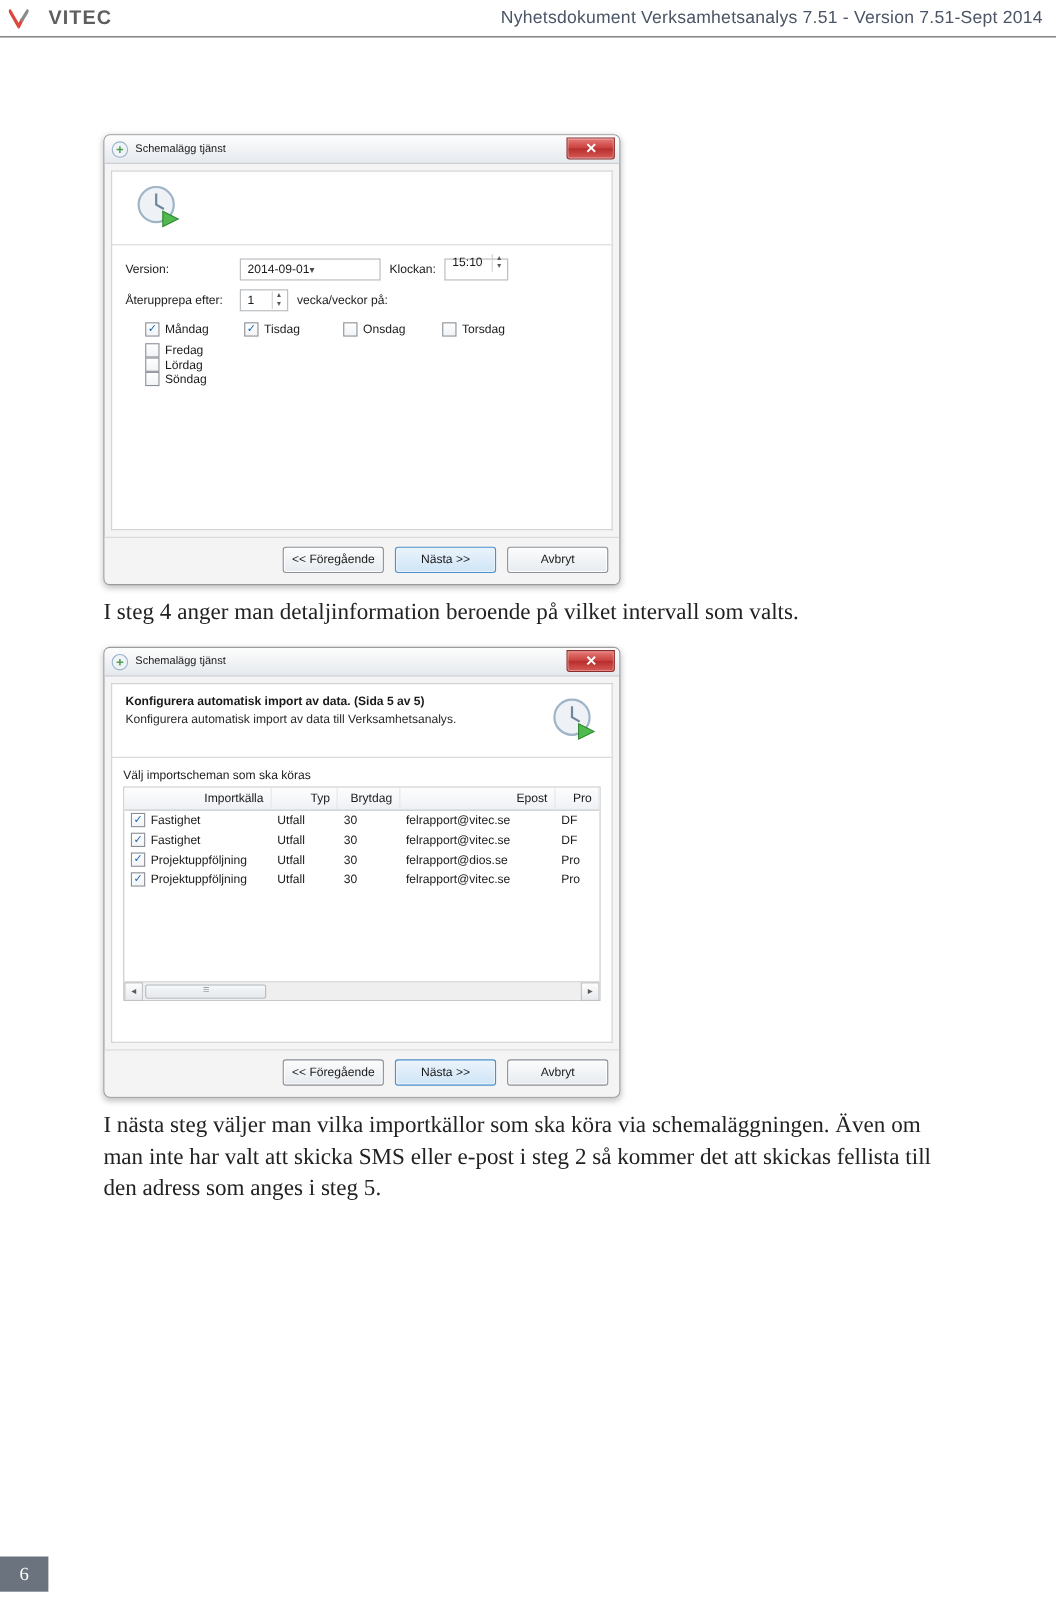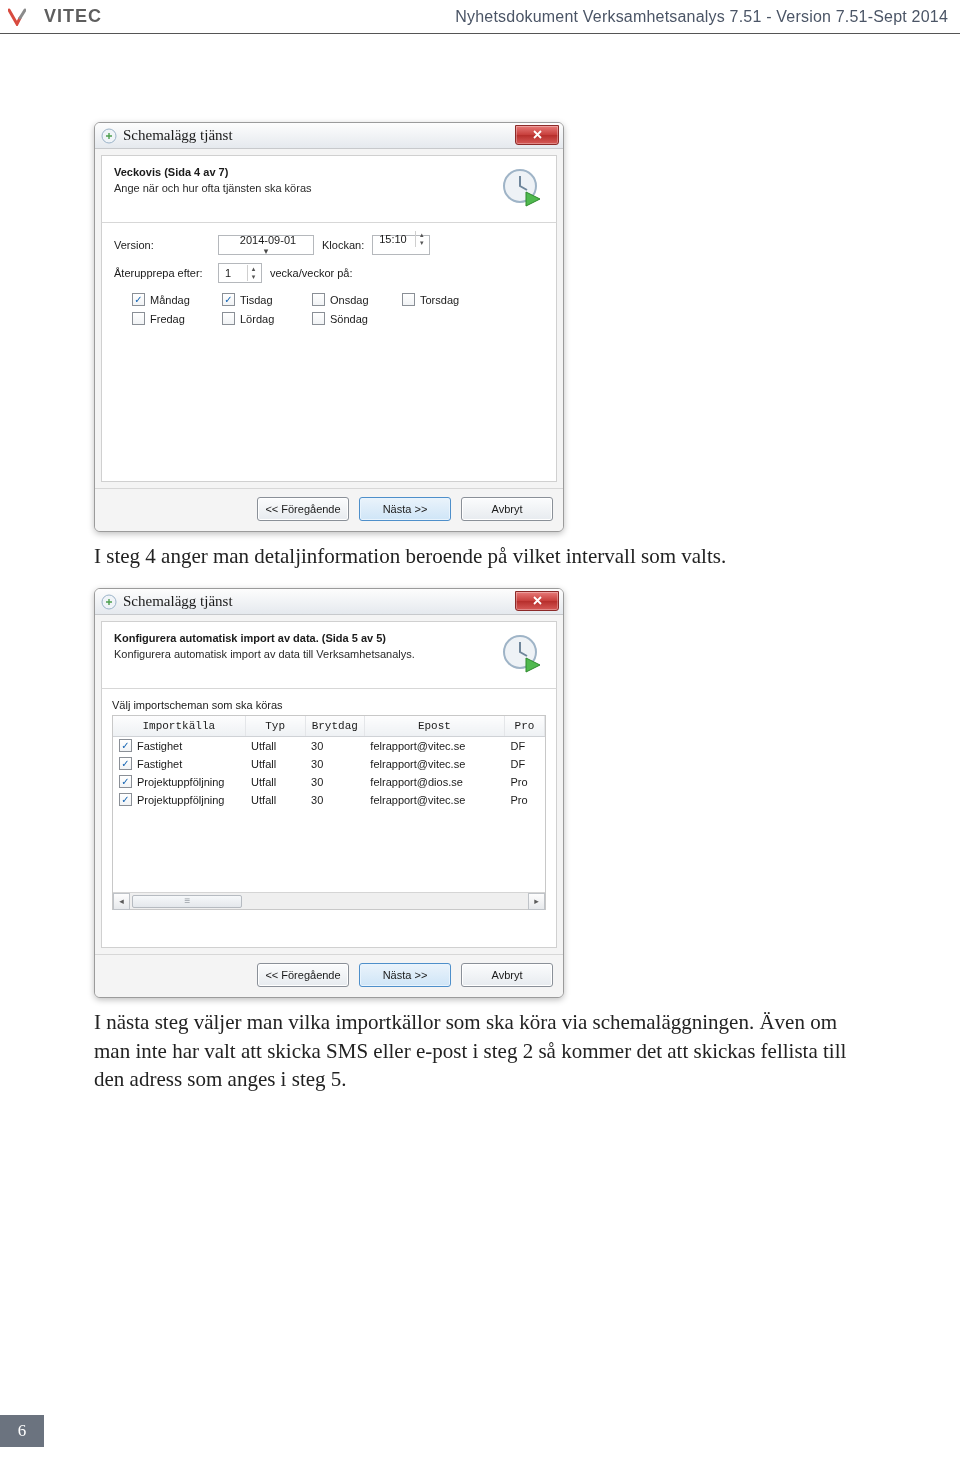--- a/index.html
+++ b/index.html
@@ -55,21 +55,21 @@
     background: linear-gradient(#fdfdfd, #e5e9ee);
     border-bottom: 1px solid #c7c9cc;
     display: flex;
     align-items: center;
     padding: 0 0 0 6px;
   }
   .dialog-orb {
     width: 16px; height: 16px;
     display: flex; align-items: center; justify-content: center;
   }
-  .dialog-title { margin-left: 6px; font-size: 15px; font-family: Liberation Serif, serif; }
+  .dialog-title { margin-left: 6px; font-size: 10px; }
   .dialog-close {
     margin-left: auto;
     width: 44px; height: 20px;
     margin-right: 4px; margin-top: -2px;
     border-radius: 0 0 3px 3px;
     background: linear-gradient(#e77a78, #c8403d 48%, #b72f2c 52%, #d65a57);
     border: 1px solid #8c2a28;
     display: flex; align-items: center; justify-content: center;
     color: #fff;
     box-shadow: inset 0 0 0 1px rgba(255,255,255,.3);
@@ -101,29 +101,29 @@
 
   .form-row { display: flex; align-items: center; gap: 8px; margin-bottom: 8px; }
   .lbl { width: 96px; }
   .date-field, .time-field, .num-field {
     border: 1px solid #b5b8bc;
     background: #fff;
     height: 20px;
     font-size: 11px;
     display: flex; align-items: center;
   }
-  .date-field { width: 96px; padding: 0 2px 0 6px; justify-content: center; flex-direction: column; }
+  .date-field { width: 128px; padding: 0 2px 0 6px; justify-content: flex-start; }
   .date-arrow { font-size: 9px; color: #4a4a4a; padding-right: 4px; }
   .time-field { width: 58px; padding: 0 2px 12px 6px; justify-content: space-between; }
   .spin { display: flex; flex-direction: column; line-height: 7px; font-size: 7px; color: #555; }
   .spin span { height: 8px; width: 12px; text-align: center; border-left: 1px solid #cfcfcf; }
   .num-field { width: 44px; padding: 0 2px 0 6px; justify-content: space-between; }
 
   .day-row { display: flex; gap: 18px; margin: 10px 0 6px 18px; }
-  .day-row2 { display: flex; gap: 18px; margin: 4px 0 0 18px; }
+  .day-row2 { display: flex; margin: 4px 0 0 18px; flex-direction: column; }
   .chk { display: flex; align-items: center; gap: 5px; width: 72px; }
   .chkbox {
     width: 13px; height: 13px;
     border: 1px solid #8a8f96;
     background: linear-gradient(#fff,#f1f3f5);
     display: flex; align-items: center; justify-content: center;
     font-size: 10px; color: #1464b3;
     line-height: 1;
   }
 
@@ -156,28 +156,27 @@
     line-height: 1.35;
     margin: 10px 0 18px 0;
     max-width: 760px;
   }
 
   
   .tbl-caption { font-size: 11px; margin-bottom: 4px; }
   .tbl-wrap { border: 1px solid #c8c8c8; background: #fff; position: relative; }
   .tbl { width: 100%; border-collapse: collapse; font-size: 11px; }
   .tbl th {
-    text-align: center;
+    text-align: right;
     font-weight: normal;
     background: linear-gradient(#fdfdfe,#eef1f4);
     border-bottom: 1px solid #cfd2d6;
     border-right: 1px solid #e4e6e9;
     padding: 3px 6px;
     height: 20px;
-    font-family: Liberation Mono, monospace;
   }
   .tbl td {
     padding: 2px 6px;
     height: 18px;
     white-space: nowrap;
     overflow: hidden;
   }
   .tbl td.first { display: flex; align-items: center; gap: 5px; }
   .tbl-scroll-area { height: 176px; overflow: hidden; }
   .hscroll {
@@ -246,24 +245,20 @@
       </span>
       <span class="dialog-title">Schemalägg tjänst</span>
       <div class="dialog-close">
         <svg width="11" height="11" viewBox="0 0 11 11">
             <path d="M2 2 L9 9 M9 2 L2 9" stroke="#fff" stroke-width="1.8"></path>
           </svg>
       </div>
     </div>
 
     <div class="dialog-header-band">
-      <div class="hdr-text">
-        <div class="hdr-title">Veckovis (Sida 4 av 7)</div>
-        <div class="hdr-sub">Ange när och hur ofta tjänsten ska köras</div>
-      </div>
       <span class="hdr-icon">
         <svg width="44" height="44" viewBox="0 0 44 44">
           <circle cx="20" cy="20" r="16" fill="#eef2f6" stroke="#9fb4c7" stroke-width="2"></circle>
           <path d="M20 10 L20 20 L27 24" stroke="#6f869b" stroke-width="2" fill="none"></path>
           <path d="M26 26 L40 33 L26 40 Z" fill="#50b94f" stroke="#2d8a2d"></path>
         </svg>
       </span>
     </div>
 
     <div class="dialog-body">

